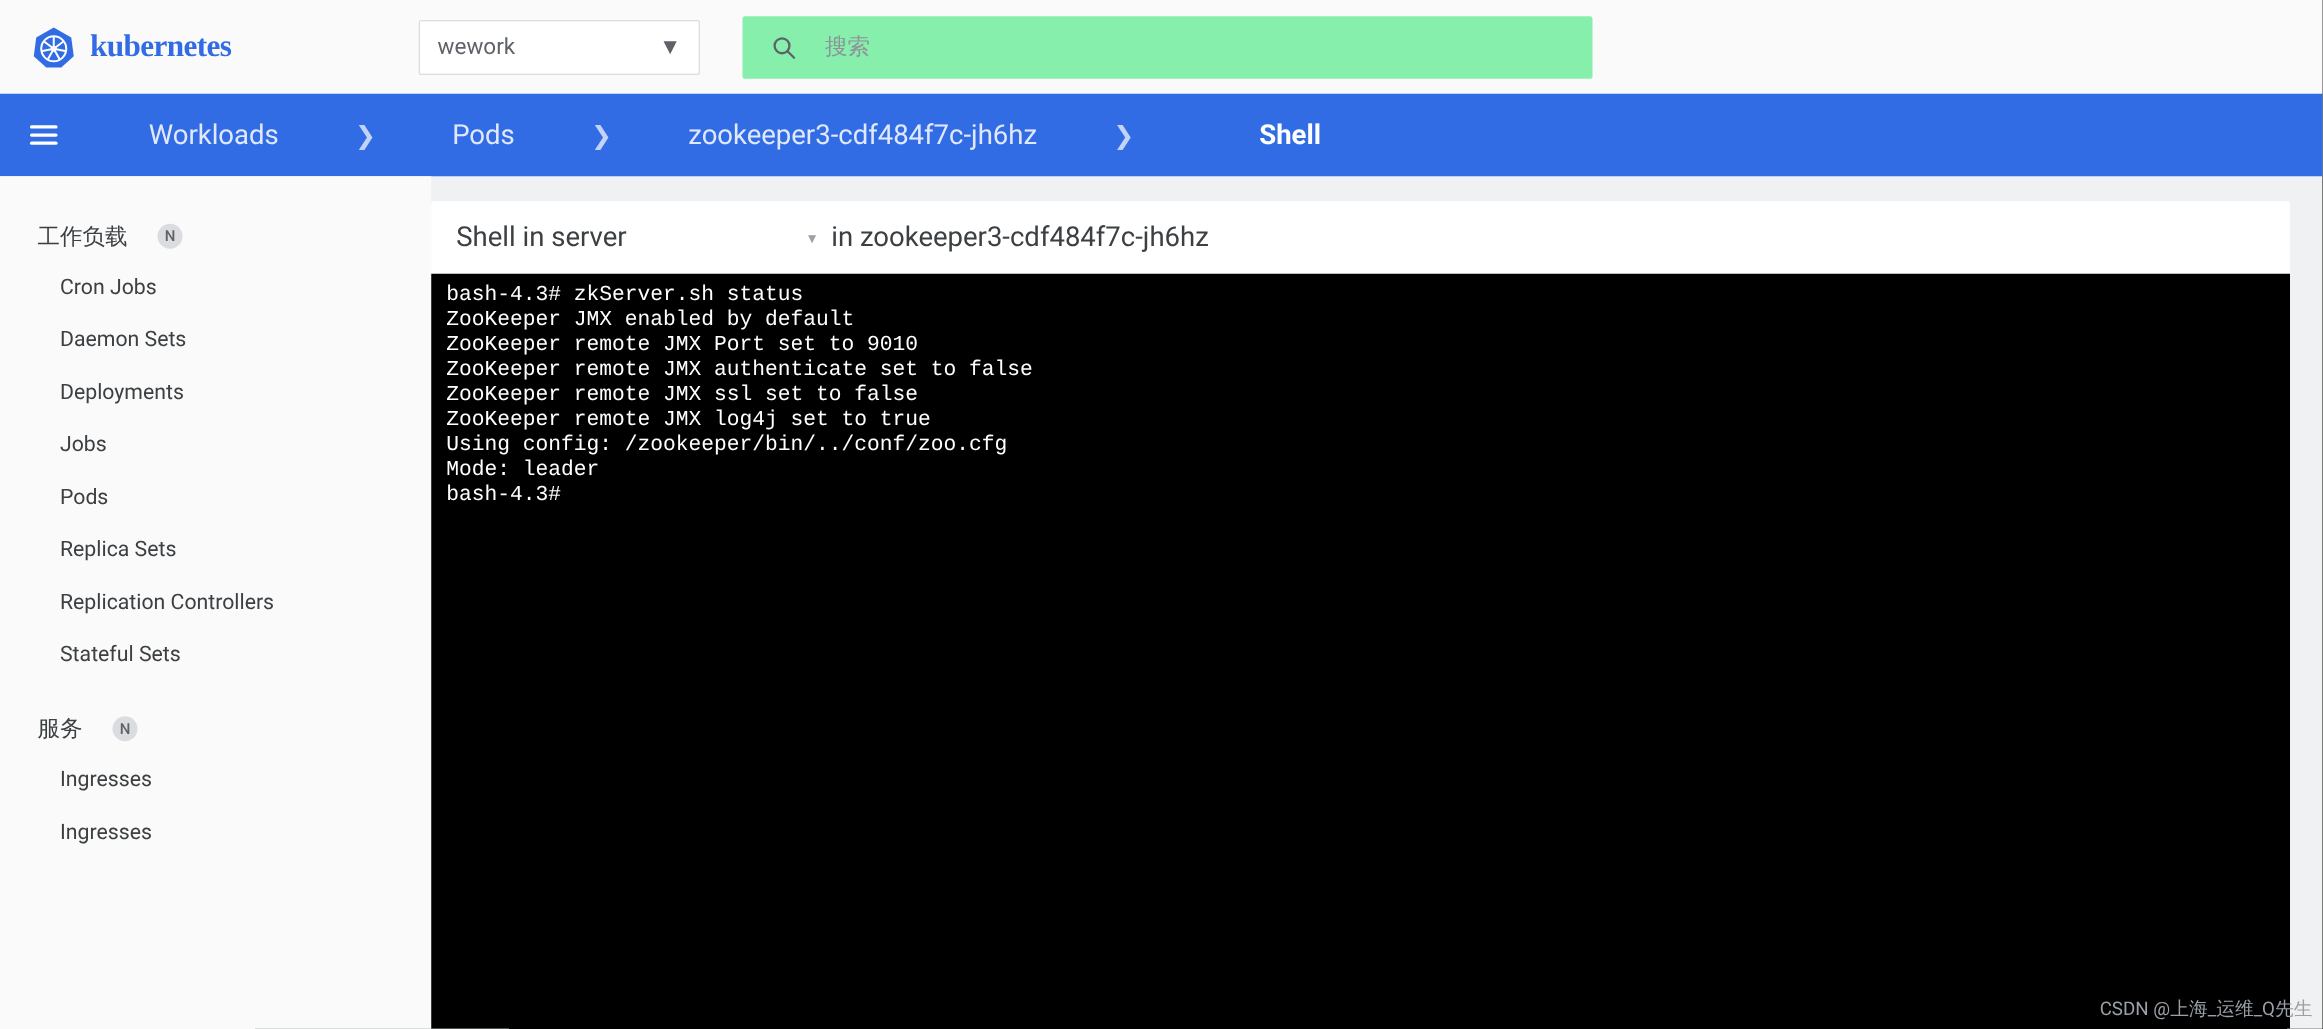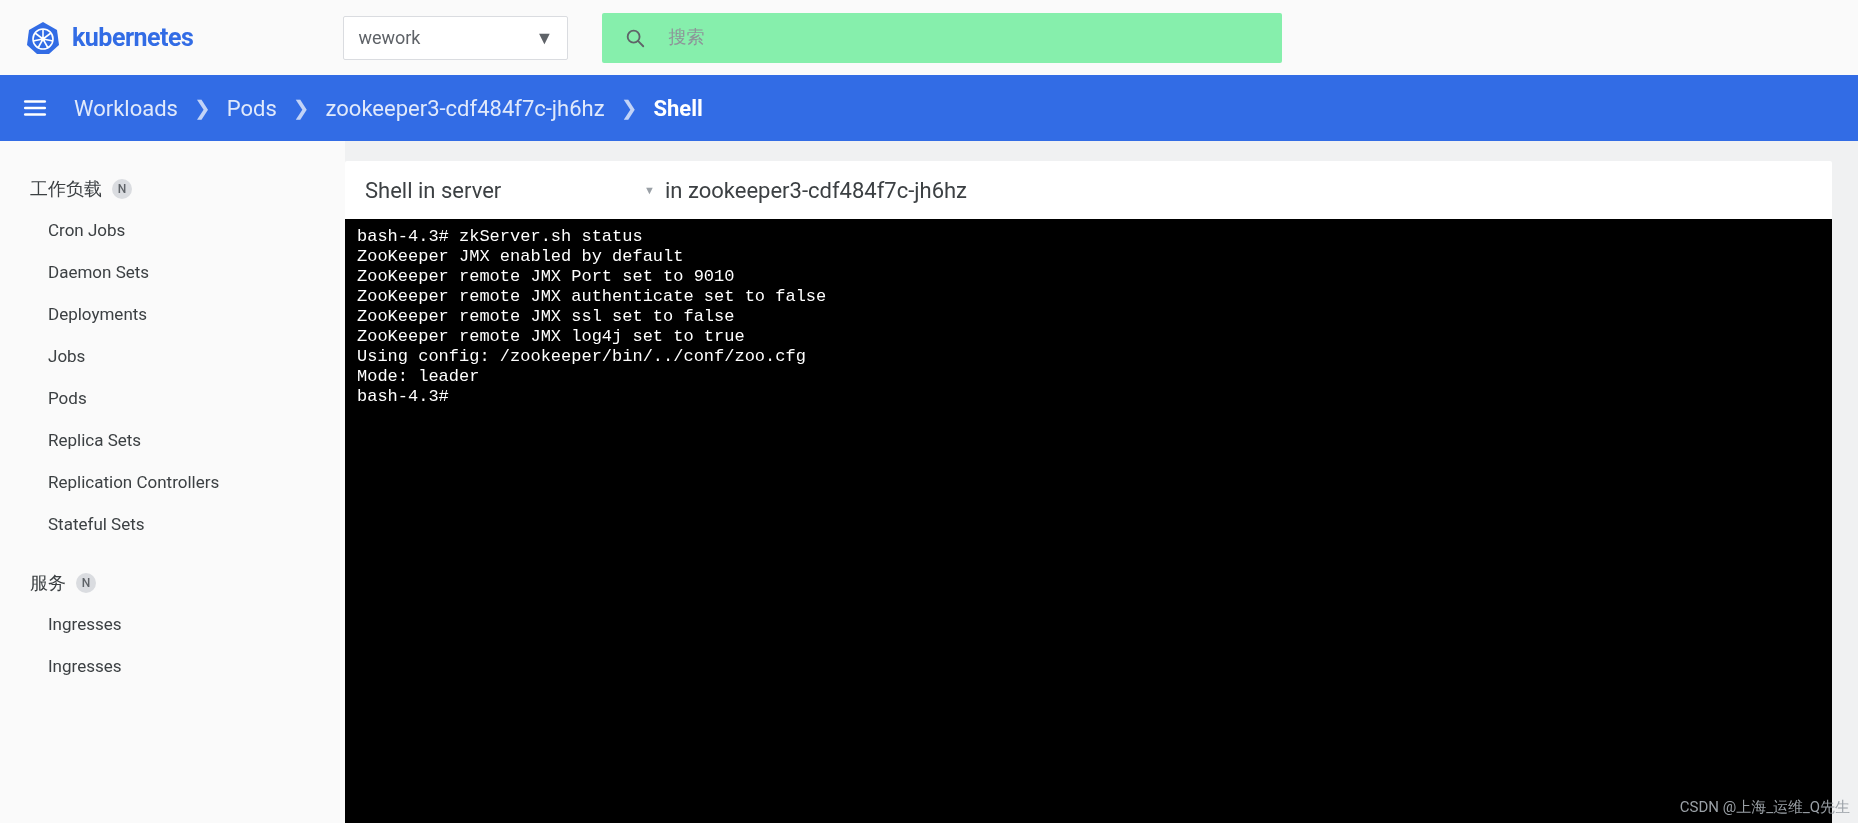--- a/index.html
+++ b/index.html
@@ -1,42 +1,42 @@
 <!DOCTYPE html>
 <html><head>
 <meta charset="utf-8">
 <style>
 * { box-sizing: border-box; margin: 0; padding: 0; }
 body { font-family: Roboto, "Helvetica Neue", Arial, "PingFang SC", "Microsoft YaHei", sans-serif; background: #f0f1f2; width: 1858px; height: 823px; overflow: hidden; color: #222; }
 
 .topbar { height: 75px; background: #fafafa; display: flex; align-items: center; padding: 0 26px; gap: 20px; }
 .logo-wrap { display: flex; align-items: center; gap: 12px; cursor: pointer; }
 .logo-hex { width: 34px; height: 34px; }
-.logo-text { font-size: 25px; font-weight: 700; color: #326ce5; letter-spacing: -0.5px; }
+.logo-text { font-size: 25px; font-weight: 700; color: #326ce5; letter-spacing: -0.5px; font-family: Liberation Serif, serif; }
 
 .ns-select { margin-left: 130px; width: 225px; height: 44px; border: 1px solid #dadce0; background: #fff; border-radius: 2px; display: flex; align-items: center; padding: 4px 14px; justify-content: space-between; cursor: pointer; }
 .ns-select span { font-size: 18px; color: #5f6368; }
 .ns-arrow { color: #9aa0a6; font-size: 11px; }
 
 .search-box { margin-left: 14px; flex: 0 0 680px; height: 50px; background: #86efac; border-radius: 2px; display: flex; align-items: center; padding: 0 22px; gap: 22px; }
 .search-icon { color: #5f6368; }
 .search-input { flex: 1; border: none; background: transparent; font-size: 18px; color: #5f6368; outline: none; }
 .search-input::placeholder { color: #8e9399; }
 
-.crumbbar { height: 66px; background: #326ce5; display: flex; align-items: center; padding: 0 22px; color: #fff; font-size: 22px; }
+.crumbbar { height: 66px; background: #326ce5; display: flex; align-items: center; padding: 0 22px; color: #fff; font-size: 22px; gap: 45px; }
 .menu-btn { color: #fff; margin-right: 26px; cursor: pointer; display: flex; }
 .crumb-link { color: rgba(255,255,255,0.85); cursor: pointer; }
 .crumb-sep { color: rgba(255,255,255,0.7); margin: 0 16px; font-size: 20px; }
-.crumb-current { color: #fff; font-weight: 700; }
+.crumb-current { color: #fff; font-weight: 700; margin-left: 39px; }
 
 .body-row { display: flex; height: calc(823px - 75px - 66px); }
 
 .sidebar { width: 345px; background: #fafafa; padding: 28px 12px 0 30px; overflow-y: auto; }
 .side-group { margin-bottom: 18px; }
-.side-group-title { display: flex; align-items: center; gap: 10px; font-size: 18px; color: #3c4043; padding: 8px 0; }
+.side-group-title { display: flex; align-items: center; gap: 24px; font-size: 18px; color: #3c4043; padding: 8px 0; }
 .badge-n { width: 20px; height: 20px; border-radius: 50%; background: #dadce0; color: #5f6368; font-size: 12px; display: inline-flex; align-items: center; justify-content: center; font-weight: 500; }
 .side-item { font-size: 17px; color: #3c4043; padding: 11px 0 11px 18px; cursor: pointer; }
 
 .main { flex: 1; padding: 20px 26px 0 0; display: flex; flex-direction: column; }
 .shell-header { background: #fff; height: 58px; display: flex; align-items: center; padding: 0 20px; font-size: 22px; color: #3c4043; border-radius: 2px 2px 0 0; }
 .shell-select { width: 300px; display: flex; align-items: center; justify-content: space-between; padding-right: 10px; cursor: pointer; }
 .shell-select .arrow { color: #9aa0a6; font-size: 11px; }
 .shell-in { }
 
 .terminal { flex: 1; background: #000; color: #fff; font-family: "Courier New", Consolas, monospace; font-size: 17px; line-height: 20px; padding: 8px 12px; white-space: pre; overflow: auto; }

